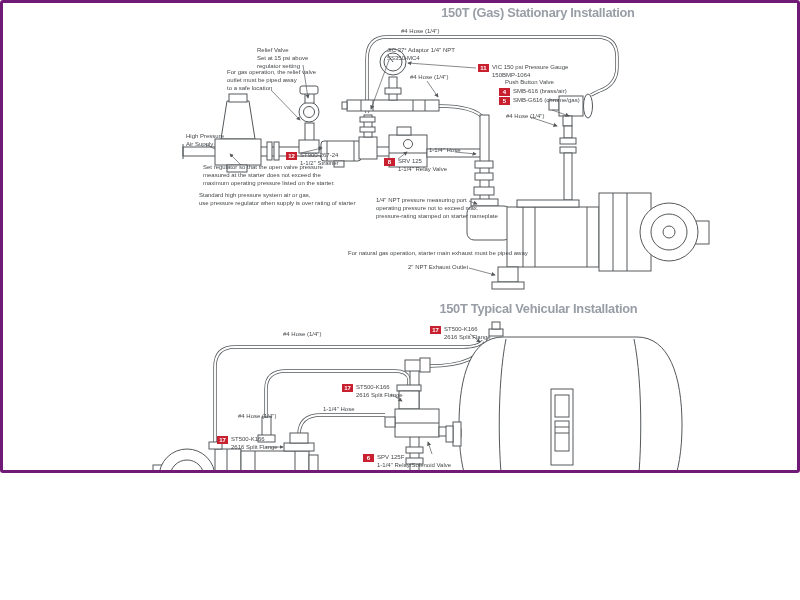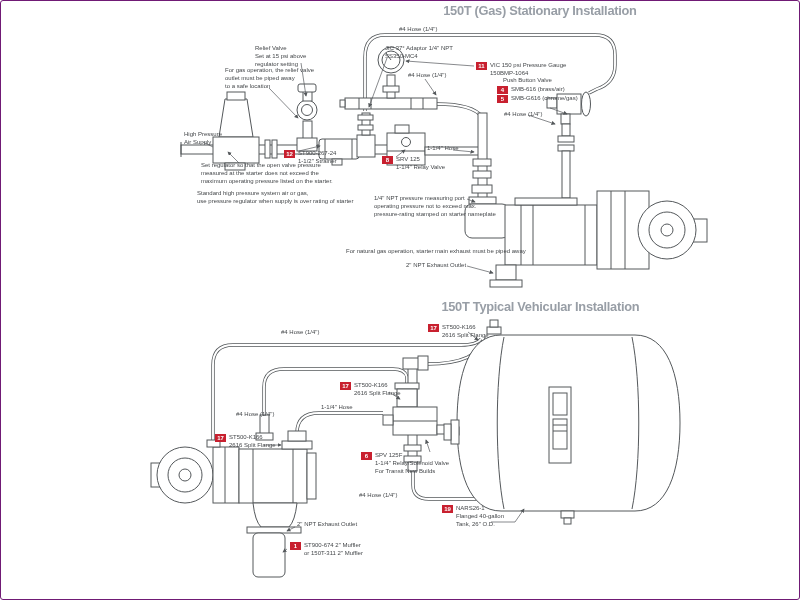--- a/index.html
+++ b/index.html
@@ -1,18 +1,18 @@
 <!DOCTYPE html>
 <html><head>
 <meta charset="utf-8">
 <style>
   html,body{margin:0;padding:0;background:#fff;}
   .page{
-    position:relative;width:800px;height:600px;background:#ffffff;
-    border:1px solid #701a75;border-radius:3px;box-sizing:border-box;
+    position:relative;width:800px;height:473px;background:#ffffff;
+    border:3px solid #701a75;border-radius:3px;box-sizing:border-box;
     font-family:"Liberation Sans",sans-serif;overflow:hidden;
   }
   svg.art{position:absolute;left:0;top:0;width:800px;height:600px;}
   .part{fill:#ffffff;stroke:#54585b;stroke-width:1;}
   .ln{fill:none;stroke:#54585b;stroke-width:1;}
   .tube{fill:none;stroke:#54585b;stroke-width:3.4;}
   .tubei{fill:none;stroke:#ffffff;stroke-width:1.9;}
   .leader{fill:none;stroke:#54585b;stroke-width:0.7;}
   .diagram-title{
     position:absolute;font-weight:bold;font-size:13.5px;letter-spacing:-0.3px;

